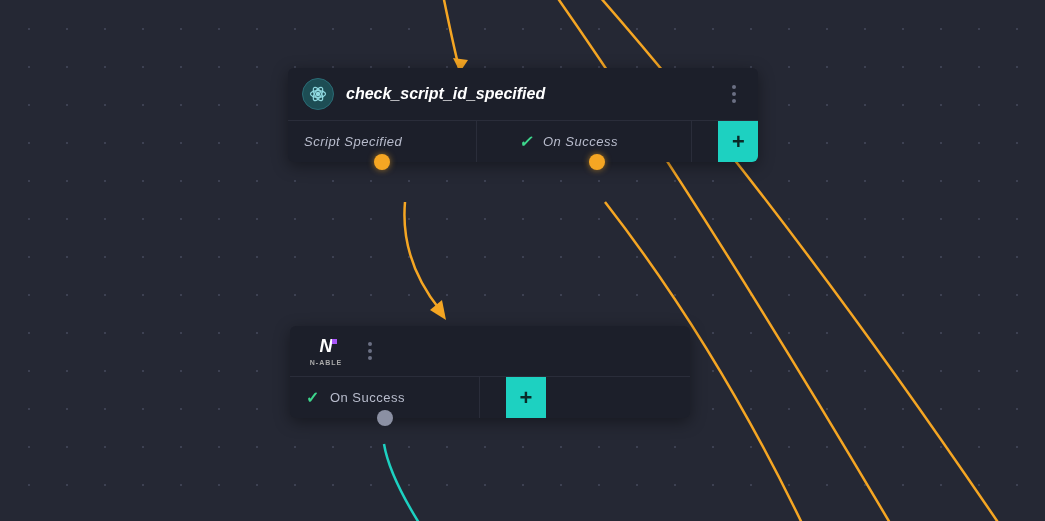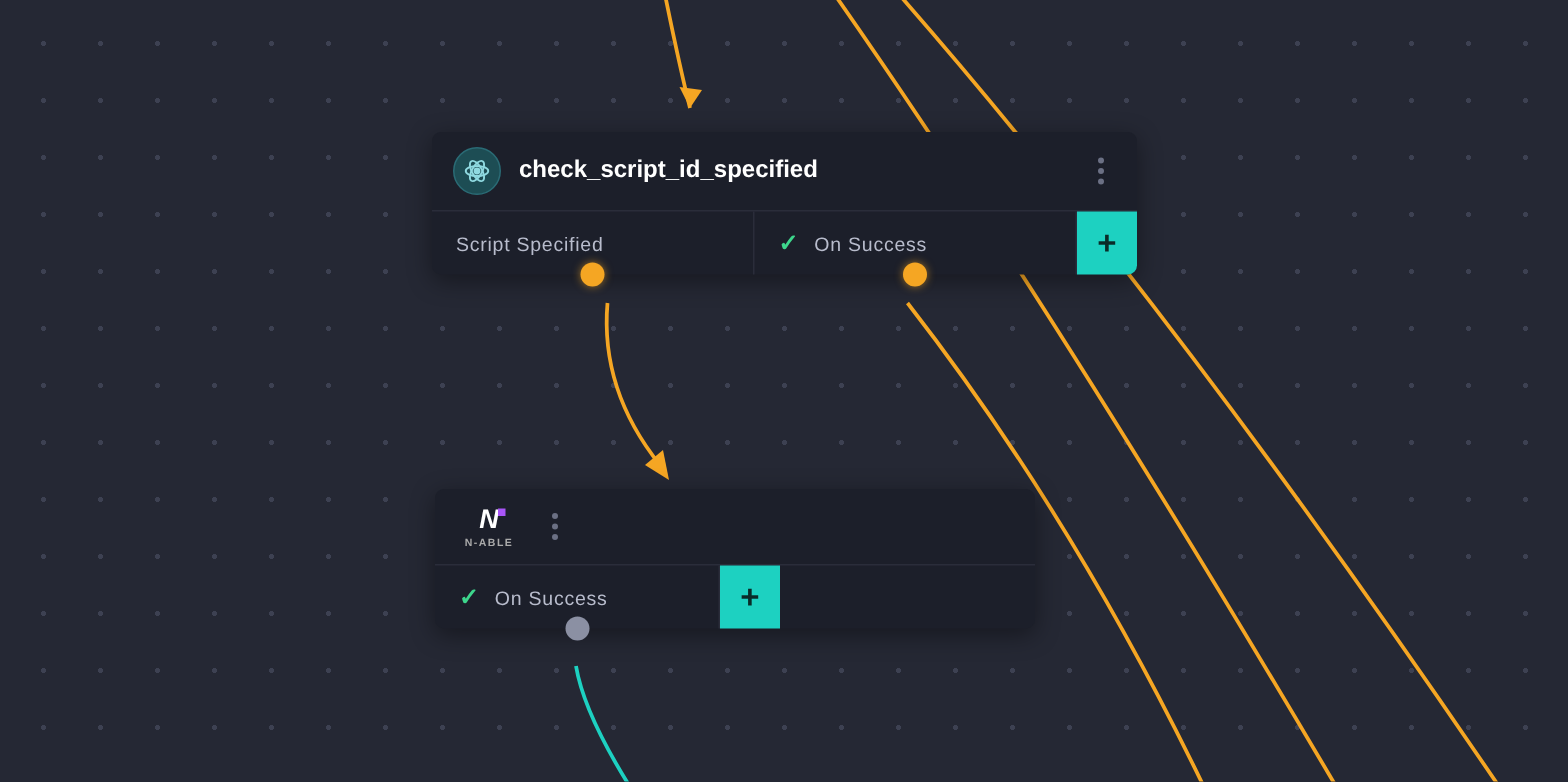--- a/index.html
+++ b/index.html
@@ -96,20 +96,21 @@
     }
     .node-menu span {
       width: 4px;
       height: 4px;
       background: #6b7084;
       border-radius: 50%;
     }
     .node-outputs {
       display: flex;
       position: relative;
+      gap: 26px;
     }
     .output-cell {
       flex: 1;
       padding: 11px 16px;
       border-right: 1px solid #2a2d3a;
       display: flex;
       align-items: center;
       gap: 10px;
       color: #b8bccc;
       font-size: 13px;
@@ -187,21 +188,21 @@
   <path class="edge-orange" d="M 405 202 Q 400 260 440 310"></path>
   <polygon class="arrowhead" points="446,320 430,310 442,300"></polygon>
 
   <path class="edge-orange" d="M 605 202 Q 720 350 810 540"></path>
 
   <path class="edge-teal" d="M 384 444 Q 390 480 430 540"></path>
 </svg>
 
 <div class="canvas">
 
-  <div class="node" style="left:288px; top:88px; width:470px;">
+  <div class="node" style="left:288px; top:68px; width:470px;font-style:italic;">
     <div class="node-header">
       <div class="node-icon node-icon-teal">
         <svg width="20" height="20" viewBox="0 0 24 24" fill="none" stroke="#8fd9e0" stroke-width="1.5">
           <circle cx="12" cy="12" r="2" fill="#8fd9e0"></circle>
           <ellipse cx="12" cy="12" rx="9" ry="4"></ellipse>
           <ellipse cx="12" cy="12" rx="9" ry="4" transform="rotate(60 12 12)"></ellipse>
           <ellipse cx="12" cy="12" rx="9" ry="4" transform="rotate(-60 12 12)"></ellipse>
         </svg>
       </div>
       <div class="node-title">check_script_id_specified</div>

